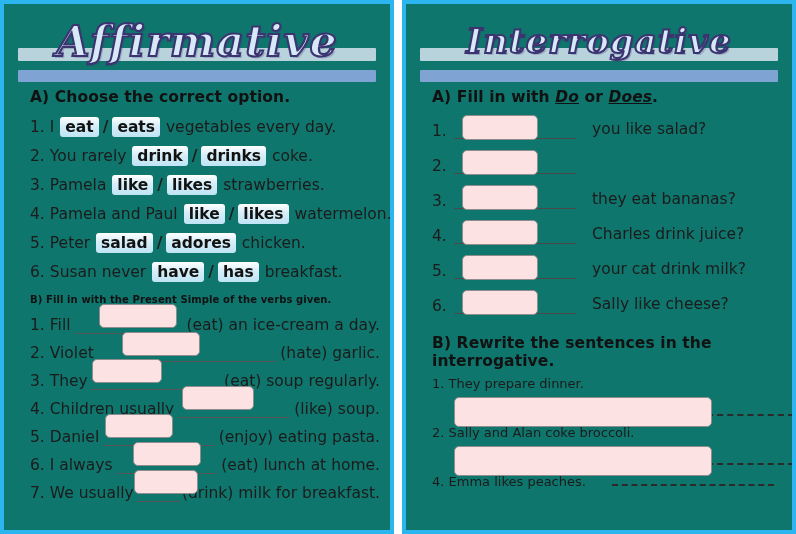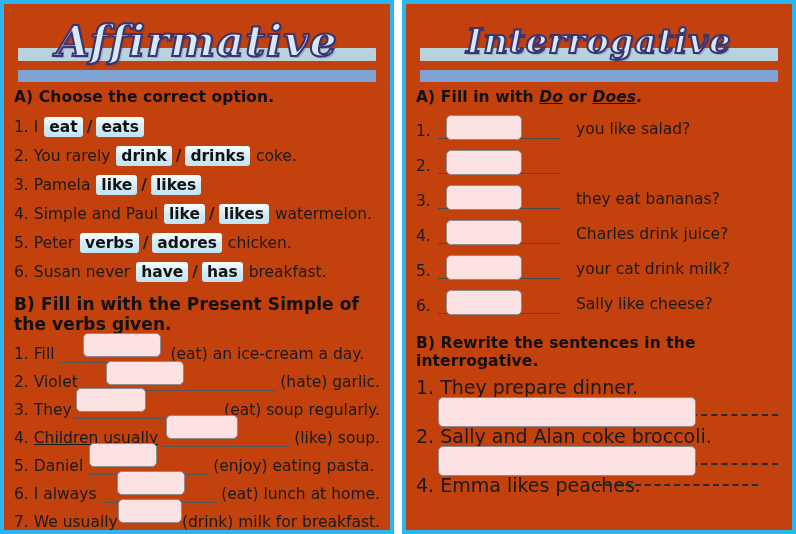--- a/index.html
+++ b/index.html
@@ -15,21 +15,21 @@
     display:flex;
     gap:8px;
     box-sizing:border-box;
   }
   .panel{
     position:relative;
     width:394px;
     height:534px;
     box-sizing:border-box;
     border:4px solid #2bb6ef;
-    background:#c2410c;
+    background:#0f766e;
     overflow:hidden;
   }
   .panel-left{ margin-left:0; }
   .panel-right{ margin-left:0; }
 
   
   .title-block{
     position:relative;
     height:80px;
     margin:4px 6px 0 6px;
@@ -62,29 +62,30 @@
     text-shadow:
        2px 2px 0 rgba(59,52,112,0.25);
     white-space:nowrap;
   }
   .title-left .title-text{ font-size:43px; }
   .title-right .title-text{ font-size:34px; }
 
   
   .section{
     padding:0 10px;
+    margin-left:16px;
   }
   .heading{
     font-weight:bold;
     color:#111111;
     margin:0 0 6px 0;
     letter-spacing:0.1px;
   }
   .heading-lg{ font-size:15.5px; }
-  .heading-sm{ font-size:17px; }
+  .heading-sm{ font-size:10px; }
   .heading .ital{ font-style:italic; font-weight:bold; text-decoration:underline; }
 
   .item{
     display:flex;
     align-items:center;
     font-size:15.5px;
     color:#1b1b1b;
     white-space:nowrap;
   }
   .num{ margin-right:5px; }
@@ -111,21 +112,21 @@
     height:17px;
     vertical-align:bottom;
   }
   .pinkbox{
     position:absolute;
     background:#fce2e2;
     border:1.3px solid #8d8d8d;
     border-radius:5px;
     box-sizing:border-box;
   }
-  .u-under{ text-decoration:underline; }
+  .u-under{ }
 
   
   .qrow{
     position:relative;
     height:35px;
     font-size:15.5px;
     color:#1b1b1b;
   }
   .qrow .num{ position:absolute; left:0; top:10px; }
   .qline{
@@ -133,21 +134,21 @@
     left:22px;
     top:26px;
     width:122px;
     border-bottom:1.5px solid #4a4a4a;
   }
   .qrow .pinkbox{ left:30px; top:3px; width:76px; height:25px; }
   .qtext{ position:absolute; left:160px; top:8px; }
 
   
   .rrow{ position:relative; }
-  .rtext{ font-size:19px; color:#1b1b1b; }
+  .rtext{ font-size:13px; color:#1b1b1b; }
   .dashline{
     position:absolute;
     left:22px;
     height:0;
     border-top:2px dashed #2a2a2a;
   }
   .rbox{
     position:absolute;
     left:22px;
     background:#fce2e2;
@@ -173,48 +174,50 @@
     <div class="section">
       <div class="heading heading-lg">A) Choose the correct option.</div>
 
       <div class="rows-a">
         <div class="item">
           <span class="num">1.</span>
           <span>I</span>&nbsp;
           <span class="chip">eat</span>
           <span class="slash">/</span>
           <span class="chip">eats</span>&nbsp;
+          <span>vegetables every day.</span>
         </div>
         <div class="item">
           <span class="num">2.</span>
           <span>You rarely</span>&nbsp;
           <span class="chip">drink</span>
           <span class="slash">/</span>
           <span class="chip">drinks</span>&nbsp;
           <span>coke.</span>
         </div>
         <div class="item">
           <span class="num">3.</span>
           <span>Pamela</span>&nbsp;
           <span class="chip">like</span>
           <span class="slash">/</span>
           <span class="chip">likes</span>&nbsp;
+          <span>strawberries.</span>
         </div>
         <div class="item">
           <span class="num">4.</span>
-          <span>Simple and Paul</span>&nbsp;
+          <span>Pamela and Paul</span>&nbsp;
           <span class="chip">like</span>
           <span class="slash">/</span>
           <span class="chip">likes</span>&nbsp;
           <span>watermelon.</span>
         </div>
         <div class="item">
           <span class="num">5.</span>
           <span>Peter</span>&nbsp;
-          <span class="chip">verbs</span>
+          <span class="chip">salad</span>
           <span class="slash">/</span>
           <span class="chip">adores</span>&nbsp;
           <span>chicken.</span>
         </div>
         <div class="item">
           <span class="num">6.</span>
           <span>Susan never</span>&nbsp;
           <span class="chip">have</span>
           <span class="slash">/</span>
           <span class="chip">has</span>&nbsp;

